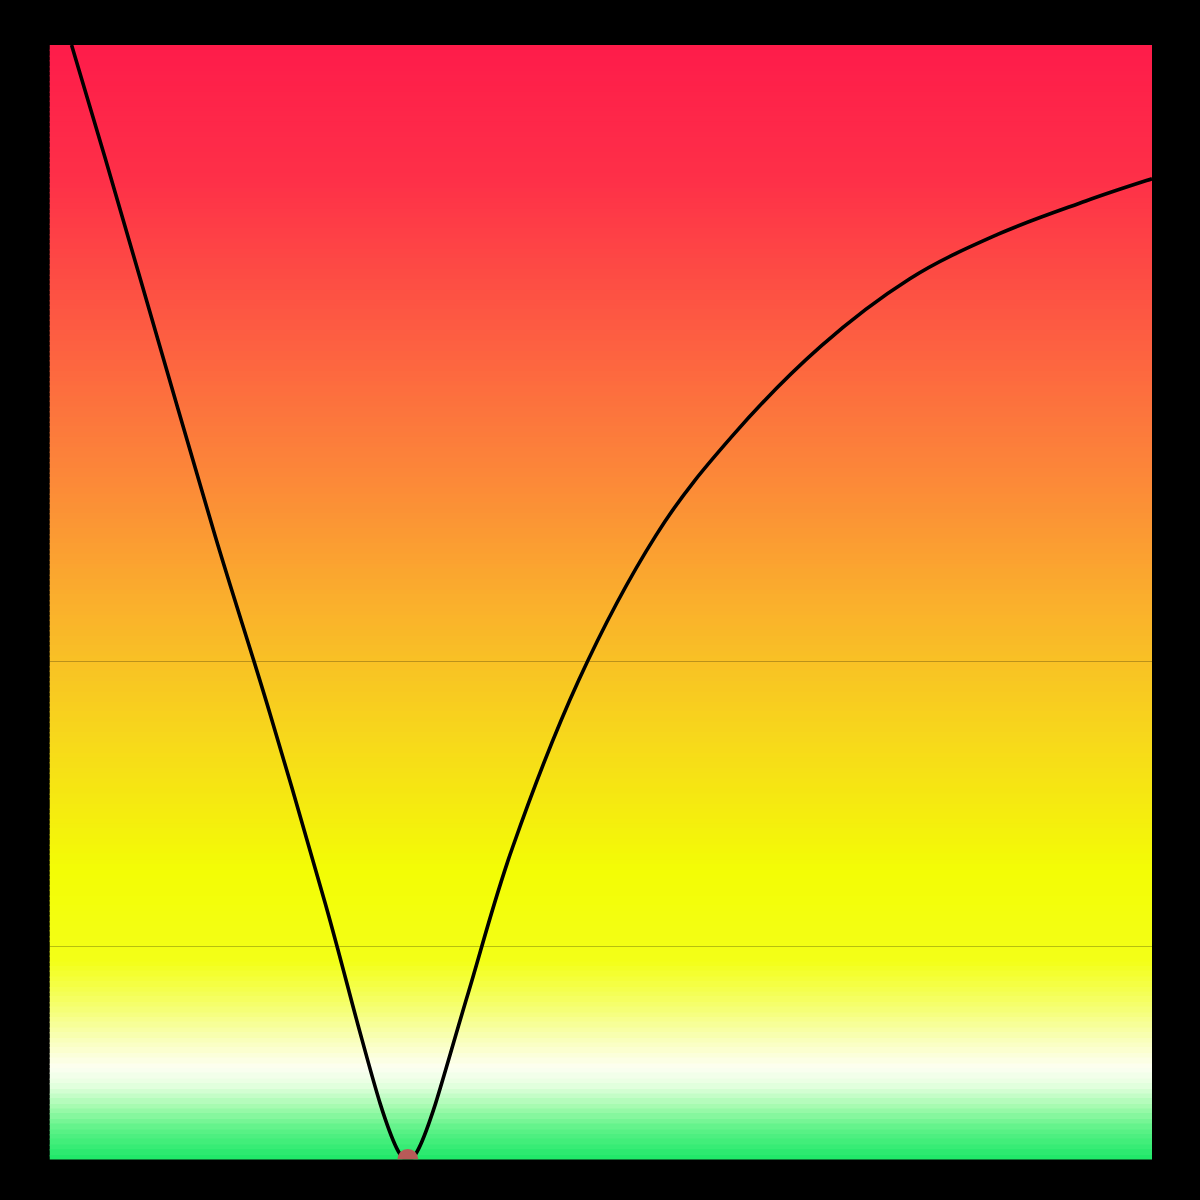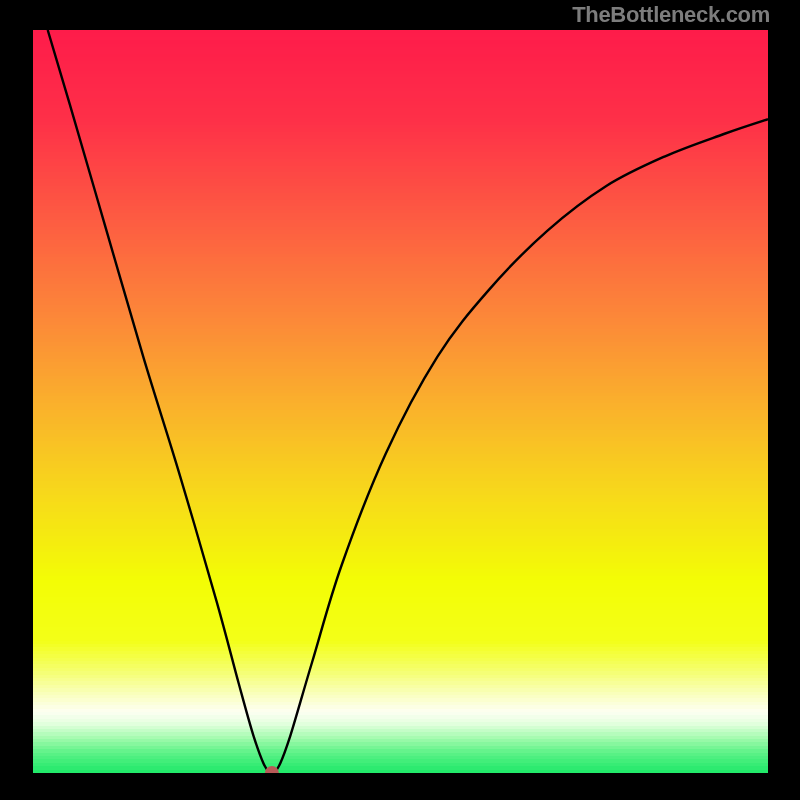--- a/index.html
+++ b/index.html
@@ -47,21 +47,20 @@
     font-size: 22px;
     font-weight: bold;
     color: #7d7d7d;
     letter-spacing: -0.3px;
   }
 </style>
 </head>
 <body>
 
 <div class="frame">
-  <div class="watermark">TheBottleneck.com</div>
   <div class="plot-area">
     <div class="gradient" id="gradient">
         <div class="strip" style="top: 0px; height: 4.37727px; background: rgb(254, 28, 74);"></div>
         <div class="strip" style="top: 3.39269px; height: 4.37727px; background: rgb(254, 29, 74);"></div>
         <div class="strip" style="top: 6.78539px; height: 4.37727px; background: rgb(254, 30, 74);"></div>
         <div class="strip" style="top: 10.1781px; height: 4.37727px; background: rgb(254, 30, 74);"></div>
         <div class="strip" style="top: 13.5708px; height: 4.37727px; background: rgb(254, 31, 74);"></div>
         <div class="strip" style="top: 16.9635px; height: 4.37727px; background: rgb(254, 32, 74);"></div>
         <div class="strip" style="top: 20.3562px; height: 4.37727px; background: rgb(254, 33, 74);"></div>
         <div class="strip" style="top: 23.7489px; height: 4.37727px; background: rgb(254, 33, 73);"></div>

